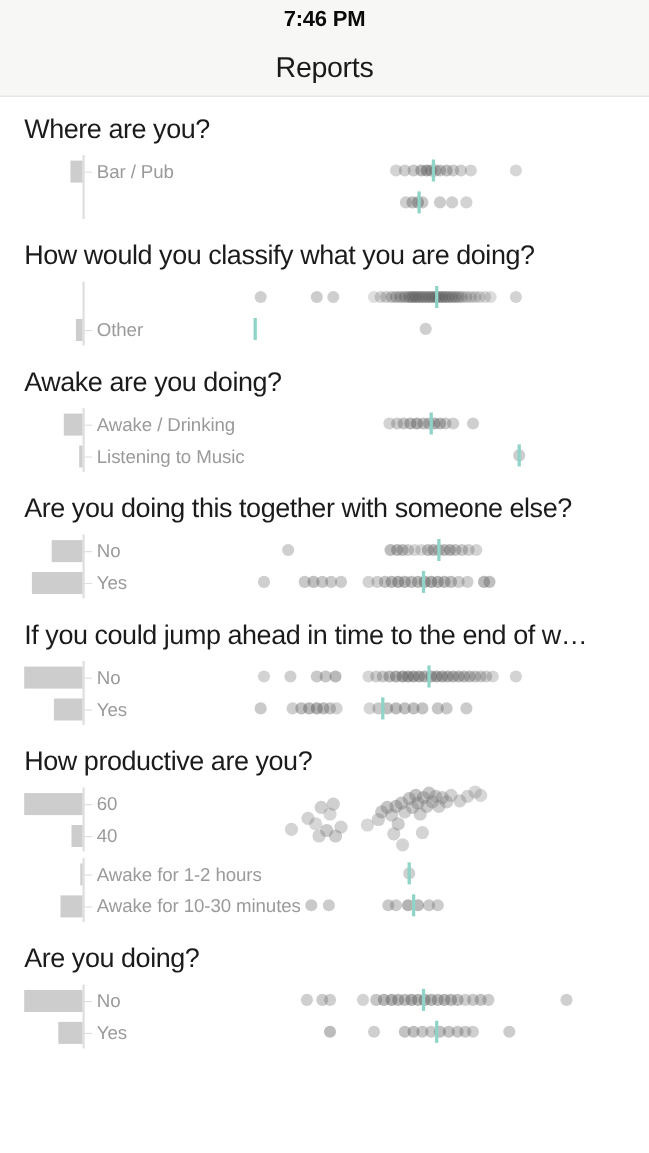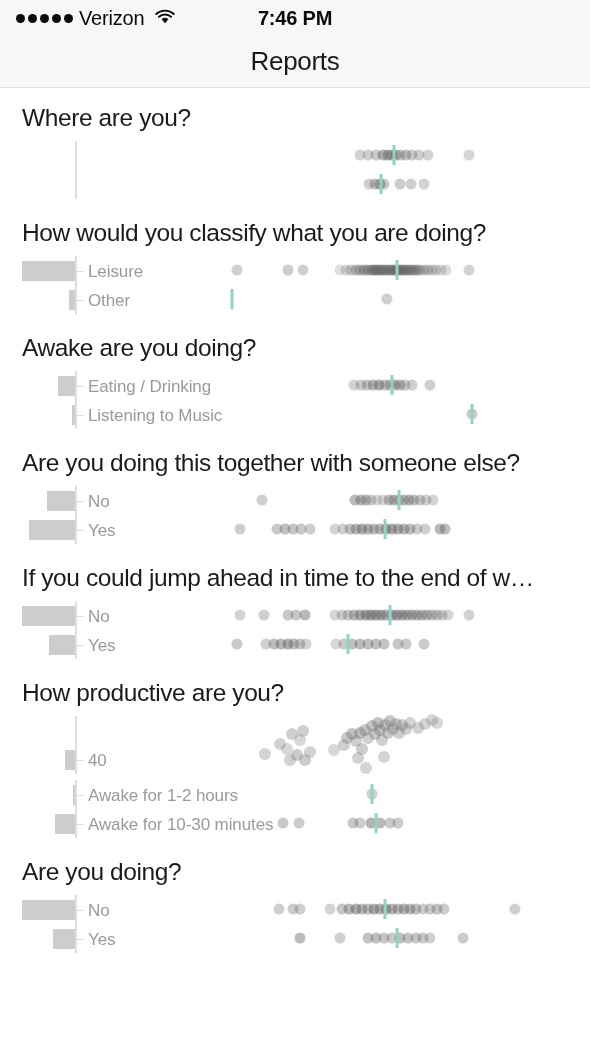--- a/index.html
+++ b/index.html
@@ -153,49 +153,37 @@
     position: absolute;
     border-radius: 50%;
     background: #7a7a7a;
     transform: translate(-50%, -50%);
   }
 </style>
 </head>
 <body>
 
 <div id="status-bar">
-  <div id="status-left">
-    <span class="sig-dots" id="signal-dots">
-        <span class="sig-dot"></span>
-        <span class="sig-dot"></span>
-        <span class="sig-dot"></span>
-        <span class="sig-dot"></span>
-        <span class="sig-dot"></span>
-      </span>
-    <span id="carrier-name">Verizon</span>
-    <span id="wifi-icon">
-      <svg width="22" height="16" viewBox="0 0 22 16">
-        <path d="M11 14.2 L7.6 10.3 a5.2 5.2 0 0 1 6.8 0 Z" fill="#0a0a0a"></path>
-        <path d="M4.9 7.8 a9.2 9.2 0 0 1 12.2 0" stroke="#0a0a0a" stroke-width="1.9" fill="none" stroke-linecap="round"></path>
-        <path d="M2.2 5.0 a13.2 13.2 0 0 1 17.6 0" stroke="#0a0a0a" stroke-width="1.9" fill="none" stroke-linecap="round"></path>
-      </svg>
-    </span>
-  </div>
   <div id="status-center">7:46 PM</div>
 </div>
 
 <div id="nav-bar">
   <div id="nav-title">Reports</div>
 </div>
 
 <div id="report-list">
     <div class="q-block">
       <div class="q-title">Where are you?</div>
       <div class="plot">
         <div class="axis-spine"></div>
+        <div class="row r0">
+          <div class="count-bar" style="width: 11px; background: rgb(205, 205, 205);"></div>
+          <div class="tick"></div>
+          <div class="row-label">Bar / Pub</div>
+        </div>
         <div class="dots-area">
           <div class="dot" style="width: 11px; height: 11px; left: 360px; top: 16px; background: rgb(96, 96, 96); opacity: 0.28;"></div>
           <div class="dot" style="width: 11px; height: 11px; left: 368px; top: 16px; background: rgb(96, 96, 96); opacity: 0.3;"></div>
           <div class="dot" style="width: 11px; height: 11px; left: 376px; top: 16px; background: rgb(96, 96, 96); opacity: 0.34;"></div>
           <div class="dot" style="width: 11px; height: 11px; left: 383px; top: 16px; background: rgb(96, 96, 96); opacity: 0.45;"></div>
           <div class="dot" style="width: 11px; height: 11px; left: 388px; top: 16px; background: rgb(96, 96, 96); opacity: 0.52;"></div>
           <div class="dot" style="width: 11px; height: 11px; left: 392px; top: 16px; background: rgb(96, 96, 96); opacity: 0.42;"></div>
           <div class="dot" style="width: 11px; height: 11px; left: 396px; top: 16px; background: rgb(96, 96, 96); opacity: 0.4;"></div>
           <div class="dot" style="width: 11px; height: 11px; left: 400px; top: 16px; background: rgb(96, 96, 96); opacity: 0.36;"></div>
           <div class="dot" style="width: 11px; height: 11px; left: 406px; top: 16px; background: rgb(96, 96, 96); opacity: 0.4;"></div>
@@ -212,25 +200,20 @@
           <div class="dot" style="width: 11px; height: 11px; left: 411px; top: 45px; background: rgb(96, 96, 96); opacity: 0.3;"></div>
           <div class="dot" style="width: 11px; height: 11px; left: 424px; top: 45px; background: rgb(96, 96, 96); opacity: 0.28;"></div>
           <div class="median" style="left: 381px; top: 45px; height: 20px; background: rgb(143, 212, 198);"></div>
         </div>
       </div>
     </div>
     <div class="q-block">
       <div class="q-title">How would you classify what you are doing?</div>
       <div class="plot">
         <div class="axis-spine"></div>
-        <div class="row r0">
-          <div class="count-bar" style="width: 53px; background: rgb(205, 205, 205);"></div>
-          <div class="tick"></div>
-          <div class="row-label">Leisure</div>
-        </div>
         <div class="row r1">
           <div class="count-bar" style="width: 6px; background: rgb(205, 205, 205);"></div>
           <div class="tick"></div>
           <div class="row-label">Other</div>
         </div>
         <div class="dots-area">
           <div class="dot" style="width: 11px; height: 11px; left: 237px; top: 16px; background: rgb(96, 96, 96); opacity: 0.3;"></div>
           <div class="dot" style="width: 11px; height: 11px; left: 288px; top: 16px; background: rgb(96, 96, 96); opacity: 0.32;"></div>
           <div class="dot" style="width: 11px; height: 11px; left: 303px; top: 16px; background: rgb(96, 96, 96); opacity: 0.3;"></div>
           <div class="dot" style="width: 11px; height: 11px; left: 340px; top: 16px; background: rgb(96, 96, 96); opacity: 0.2;"></div>
@@ -270,21 +253,21 @@
         </div>
       </div>
     </div>
     <div class="q-block">
       <div class="q-title">Awake are you doing?</div>
       <div class="plot">
         <div class="axis-spine"></div>
         <div class="row r0">
           <div class="count-bar" style="width: 17px; background: rgb(205, 205, 205);"></div>
           <div class="tick"></div>
-          <div class="row-label">Eating / Drinking</div>
+          <div class="row-label">Awake / Drinking</div>
         </div>
         <div class="row r1">
           <div class="count-bar" style="width: 3px; background: rgb(205, 205, 205);"></div>
           <div class="tick"></div>
           <div class="row-label">Listening to Music</div>
         </div>
         <div class="dots-area">
           <div class="dot" style="width: 11px; height: 11px; left: 354px; top: 16px; background: rgb(96, 96, 96); opacity: 0.28;"></div>
           <div class="dot" style="width: 11px; height: 11px; left: 361px; top: 16px; background: rgb(96, 96, 96); opacity: 0.32;"></div>
           <div class="dot" style="width: 11px; height: 11px; left: 367px; top: 16px; background: rgb(96, 96, 96); opacity: 0.36;"></div>
@@ -425,20 +408,25 @@
           <div class="dot" style="width: 11px; height: 11px; left: 406px; top: 45px; background: rgb(96, 96, 96); opacity: 0.34;"></div>
           <div class="dot" style="width: 11px; height: 11px; left: 424px; top: 45px; background: rgb(96, 96, 96); opacity: 0.32;"></div>
           <div class="median" style="left: 348px; top: 45px; height: 20px; background: rgb(143, 212, 198);"></div>
         </div>
       </div>
     </div>
     <div class="q-block">
       <div class="q-title">How productive are you?</div>
       <div class="plot">
         <div class="axis-spine"></div>
+        <div class="row r0">
+          <div class="count-bar" style="width: 53px; background: rgb(205, 205, 205);"></div>
+          <div class="tick"></div>
+          <div class="row-label">60</div>
+        </div>
         <div class="row r1">
           <div class="count-bar" style="width: 10px; background: rgb(205, 205, 205);"></div>
           <div class="tick"></div>
           <div class="row-label">40</div>
         </div>
         <div class="scatter-area">
           <div class="scatter-dot" style="width: 12px; height: 12px; left: 265px; top: 40.1053px; opacity: 0.32;"></div>
           <div class="scatter-dot" style="width: 12px; height: 12px; left: 280px; top: 30px; opacity: 0.34;"></div>
           <div class="scatter-dot" style="width: 12px; height: 12px; left: 287px; top: 35.0526px; opacity: 0.3;"></div>
           <div class="scatter-dot" style="width: 12px; height: 12px; left: 292px; top: 19.8947px; opacity: 0.36;"></div>

